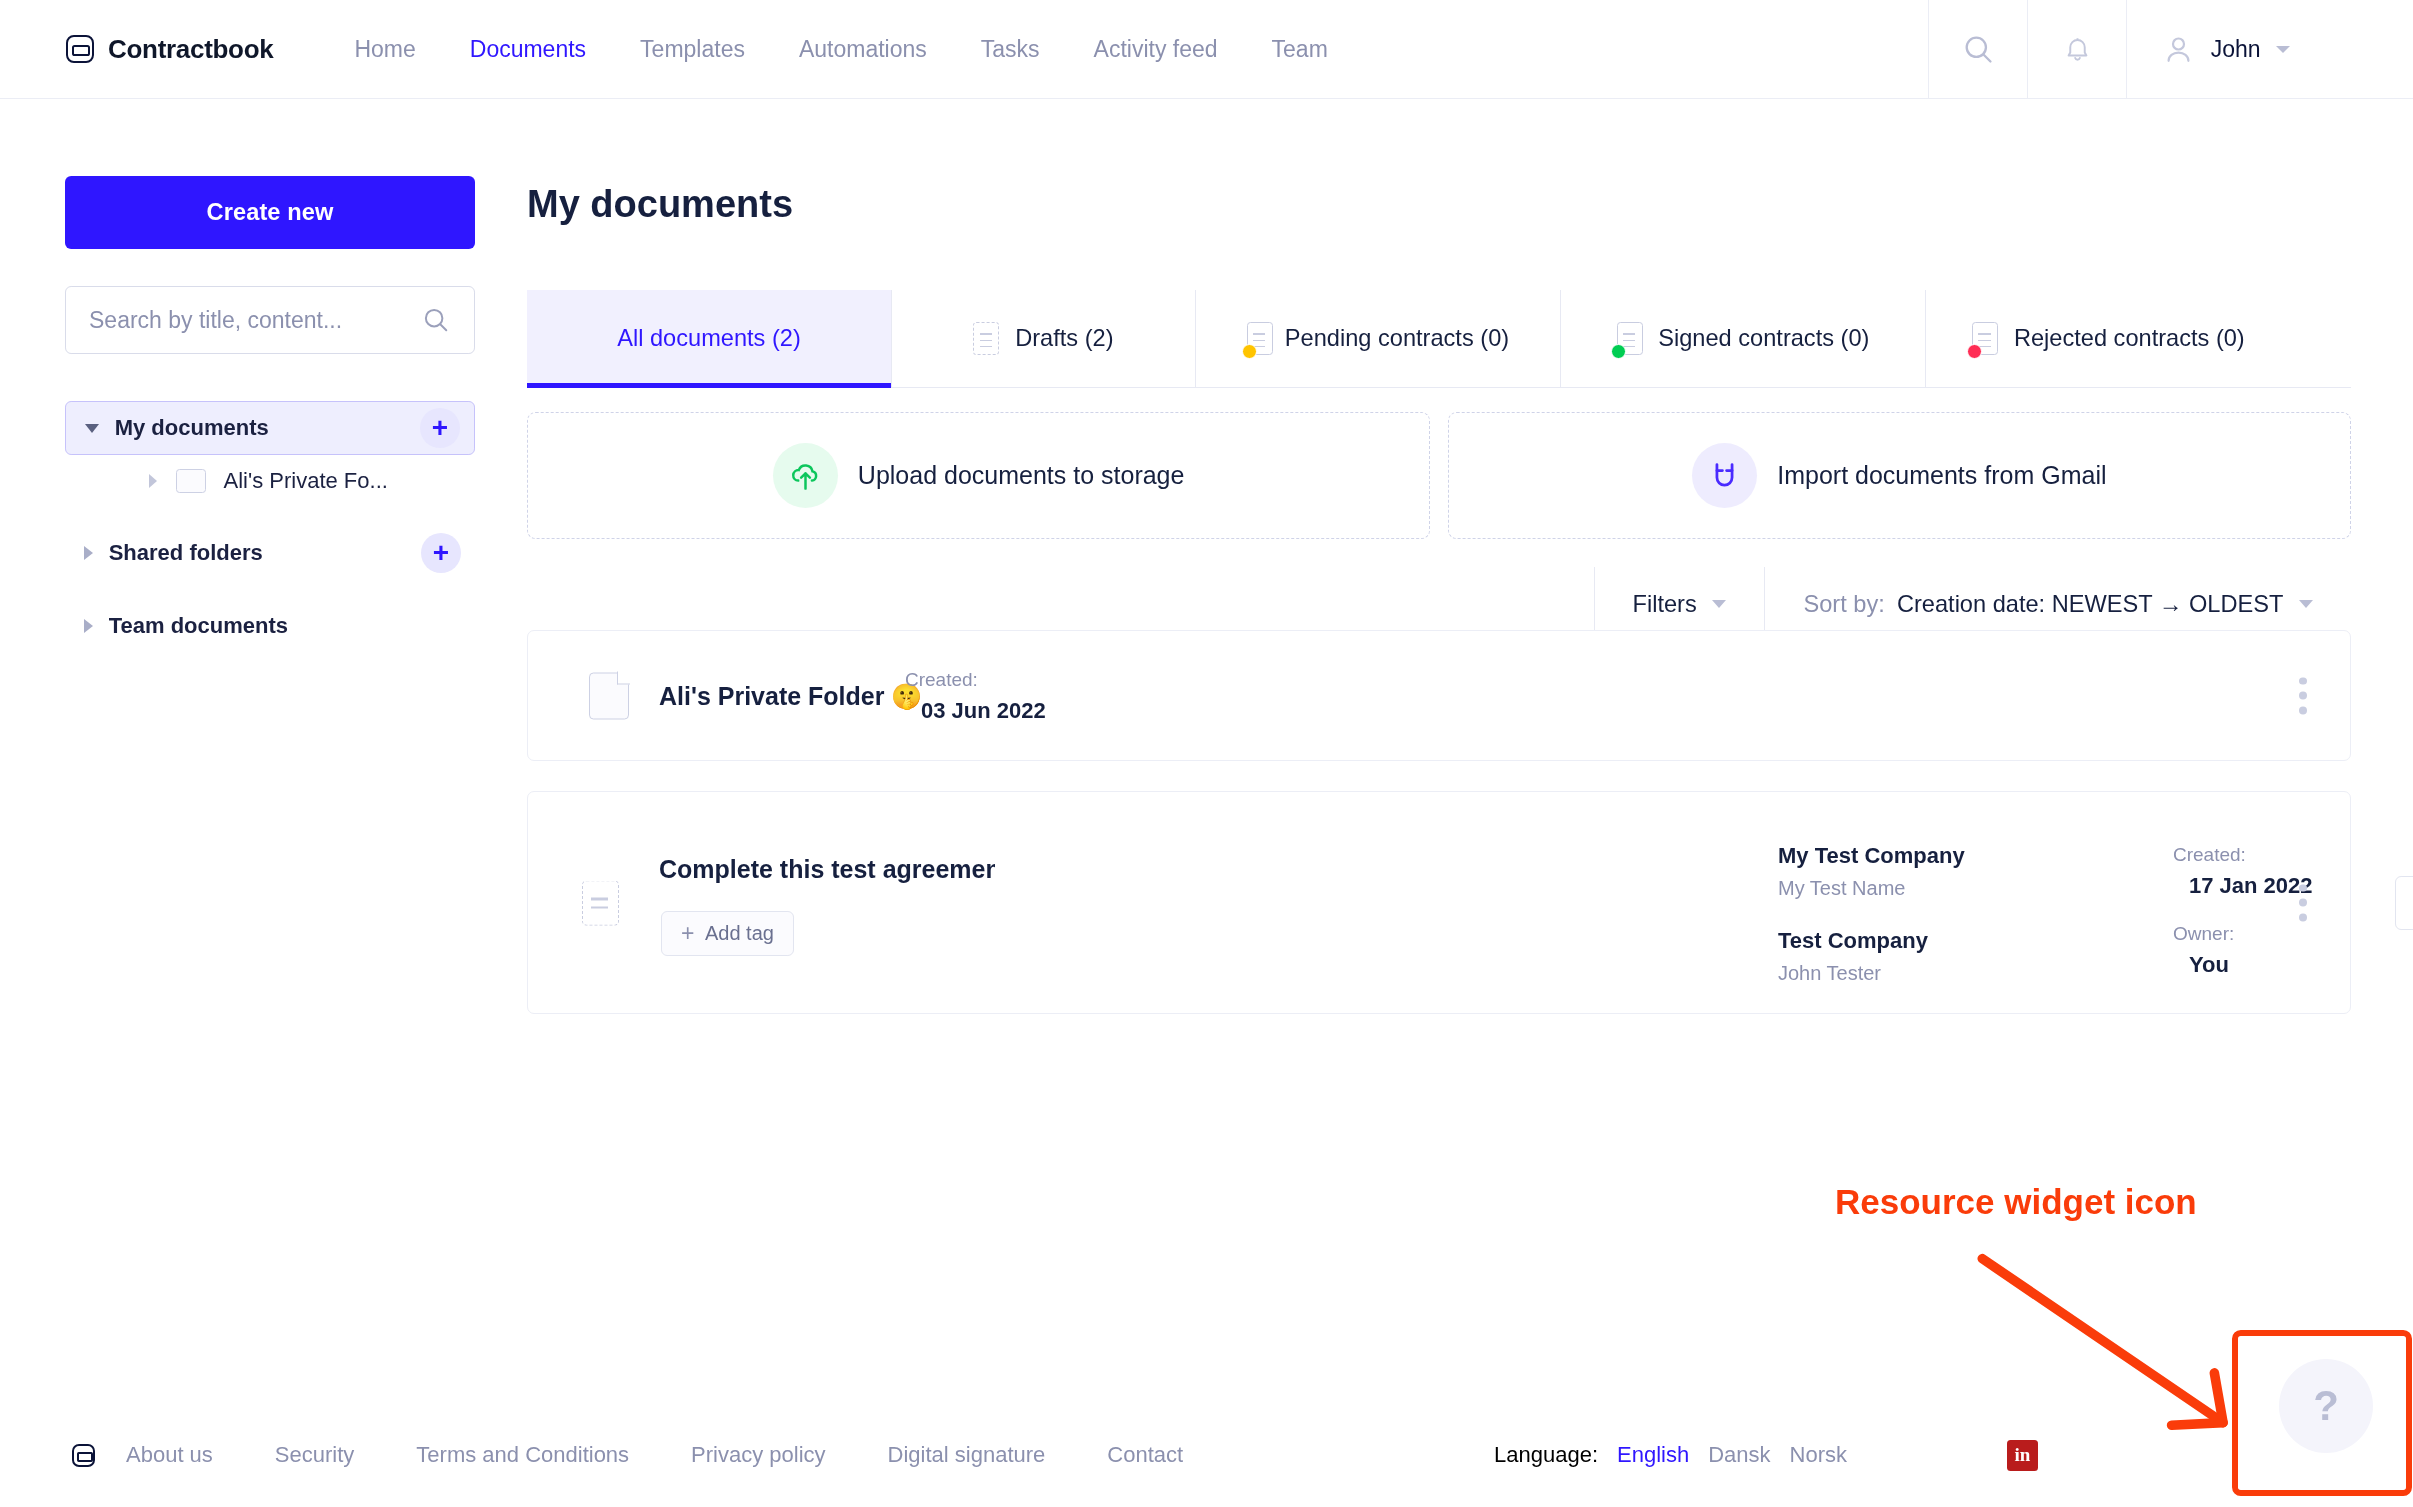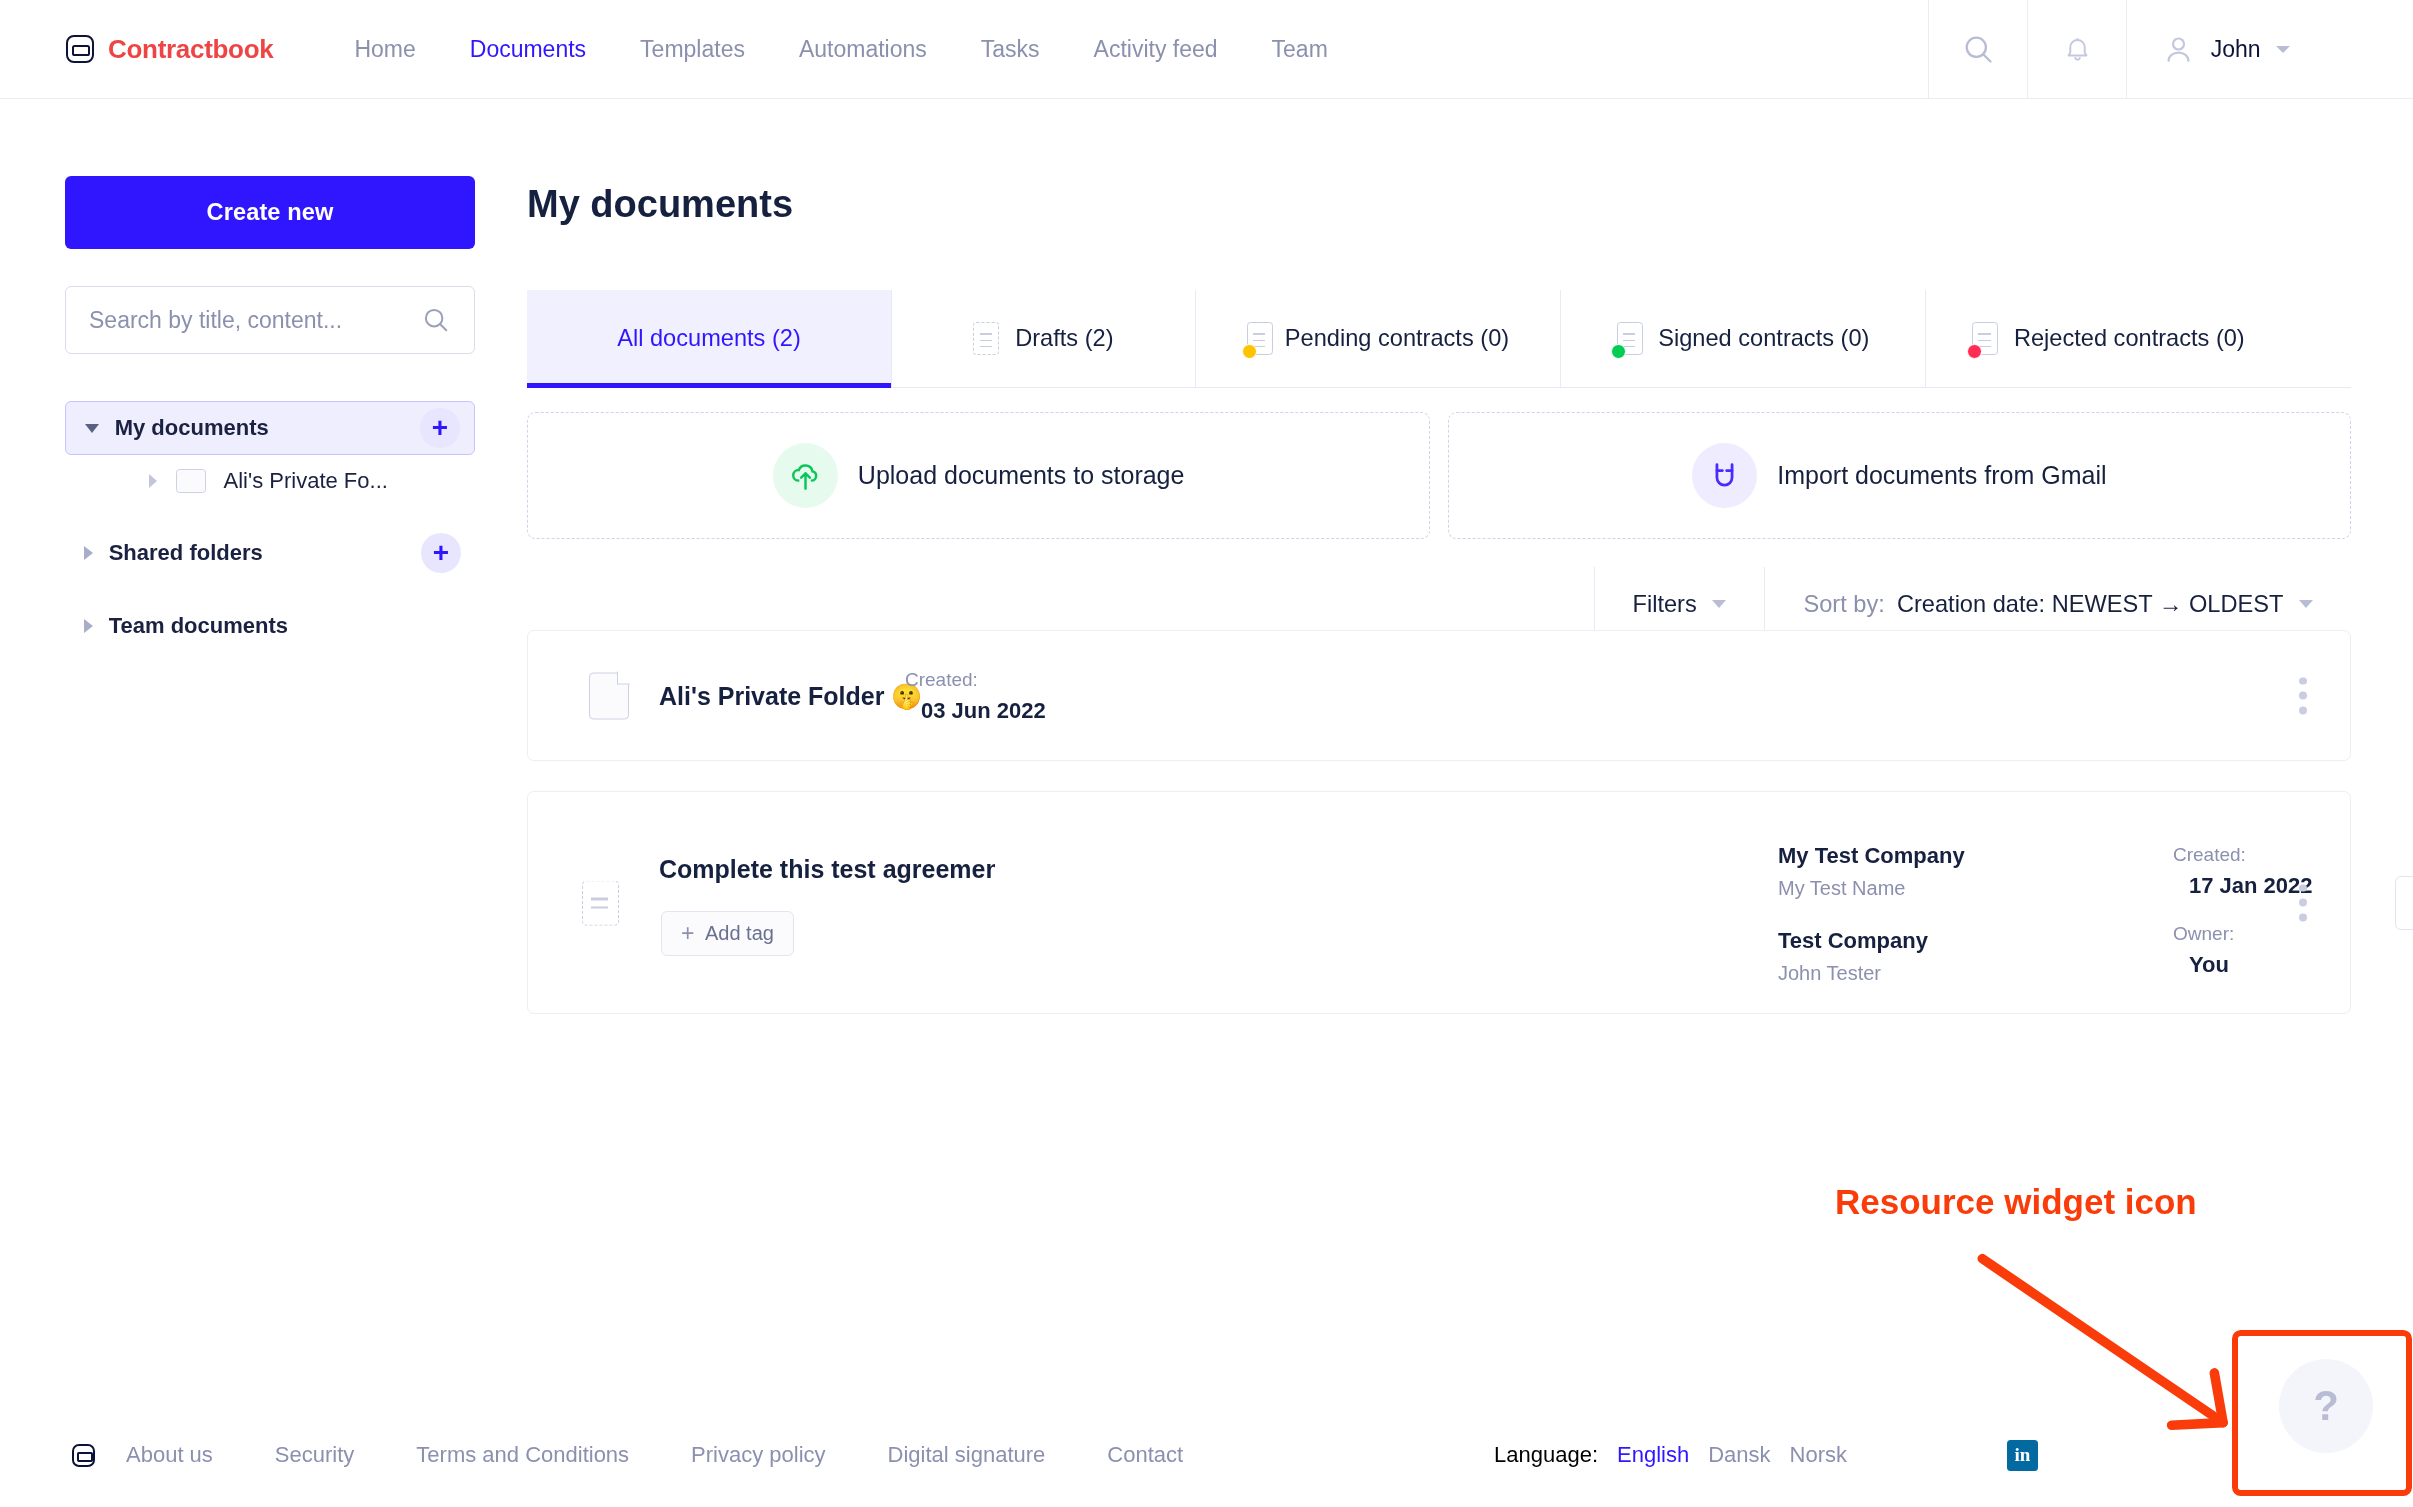--- a/index.html
+++ b/index.html
@@ -21,21 +21,21 @@
   }
   .brand { display: flex; align-items: center; gap: 14px; margin-left: 66px; }
   .brand-mark {
     width: 28px; height: 28px; border: 2.6px solid #0b1338; border-radius: 7.9px;
     position: relative; flex: none;
   }
   .brand-mark::after {
     content: ""; position: absolute; left: 4.4px; top: 7.9px;
     width: 14px; height: 7px; border: 2.2px solid #0b1338; border-radius: 2.6px;
   }
-  .brand-name { font-size: 26px; font-weight: 700; letter-spacing: -0.3px; color: #ef4444; }
+  .brand-name { font-size: 26px; font-weight: 700; letter-spacing: -0.3px; color: #0f172a; }
 
   .navlinks { display: flex; gap: 14px; margin-left: 61px; }
   .navlink {
     font-size: 23px; color: #8b90ae; padding: 0 20px; line-height: 99px;
     cursor: pointer; white-space: nowrap;
   }
   .navlink.active { color: #2f16ff; }
 
   .nav-right { position: absolute; right: 8px; top: 0; height: 98px; display: flex; align-items: stretch; }
   .nav-btn {
@@ -261,21 +261,21 @@
     border:2.2px solid #0b1338; border-radius:1.7px;
   }
   .f-links { display: flex; align-items: center; }
   .f-link { font-size: 22px; color: #8b90ae; padding: 0 31px; cursor: pointer; white-space: nowrap; }
   .f-lang { position: absolute; left: 1494px; display: flex; align-items: center; gap: 19px; }
   .f-lang .lab { font-size: 22px; color: #000000; }
   .f-lang .opt { font-size: 22px; color: #8b90ae; cursor: pointer; }
   .f-lang .opt.active { color: #2f16ff; }
   .li-badge {
     position: absolute; left: 2007px; width: 31px; height: 31px; border-radius: 3.5px;
-    background: #0369a1; color: #fff; font-size: 19px; font-weight: 700;
+    background: #b91c1c; color: #fff; font-size: 19px; font-weight: 700;
     display: flex; align-items: center; justify-content: center; cursor: pointer;
     font-family: "Liberation Serif", serif;
   }
 
   
   .help-widget {
     position: absolute; left: 2279px; top: 1359px; width: 94px; height: 94px;
     border-radius: 50%; background: #f4f4fb;
     display: flex; align-items: center; justify-content: center; cursor: pointer;
   }

